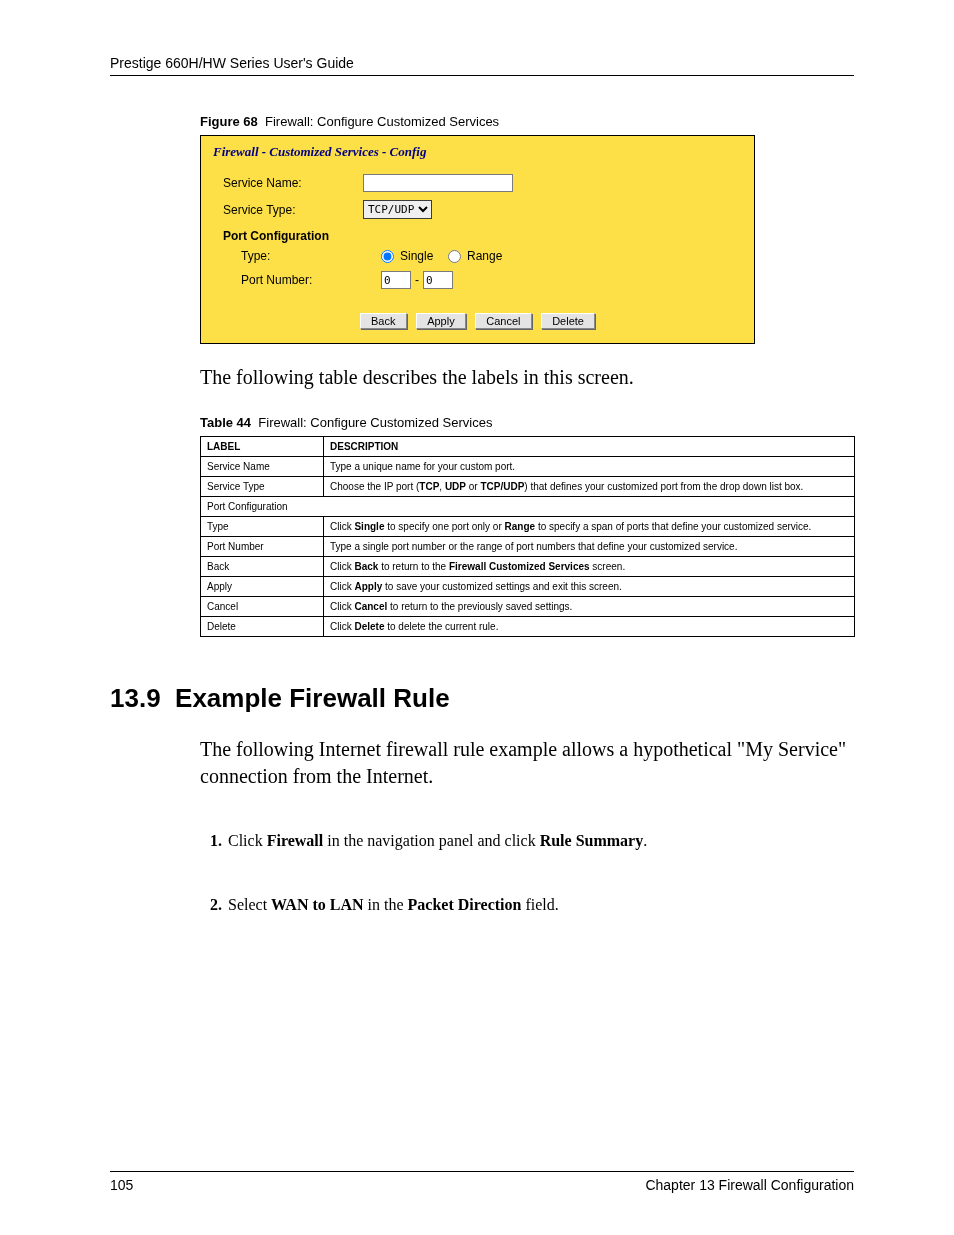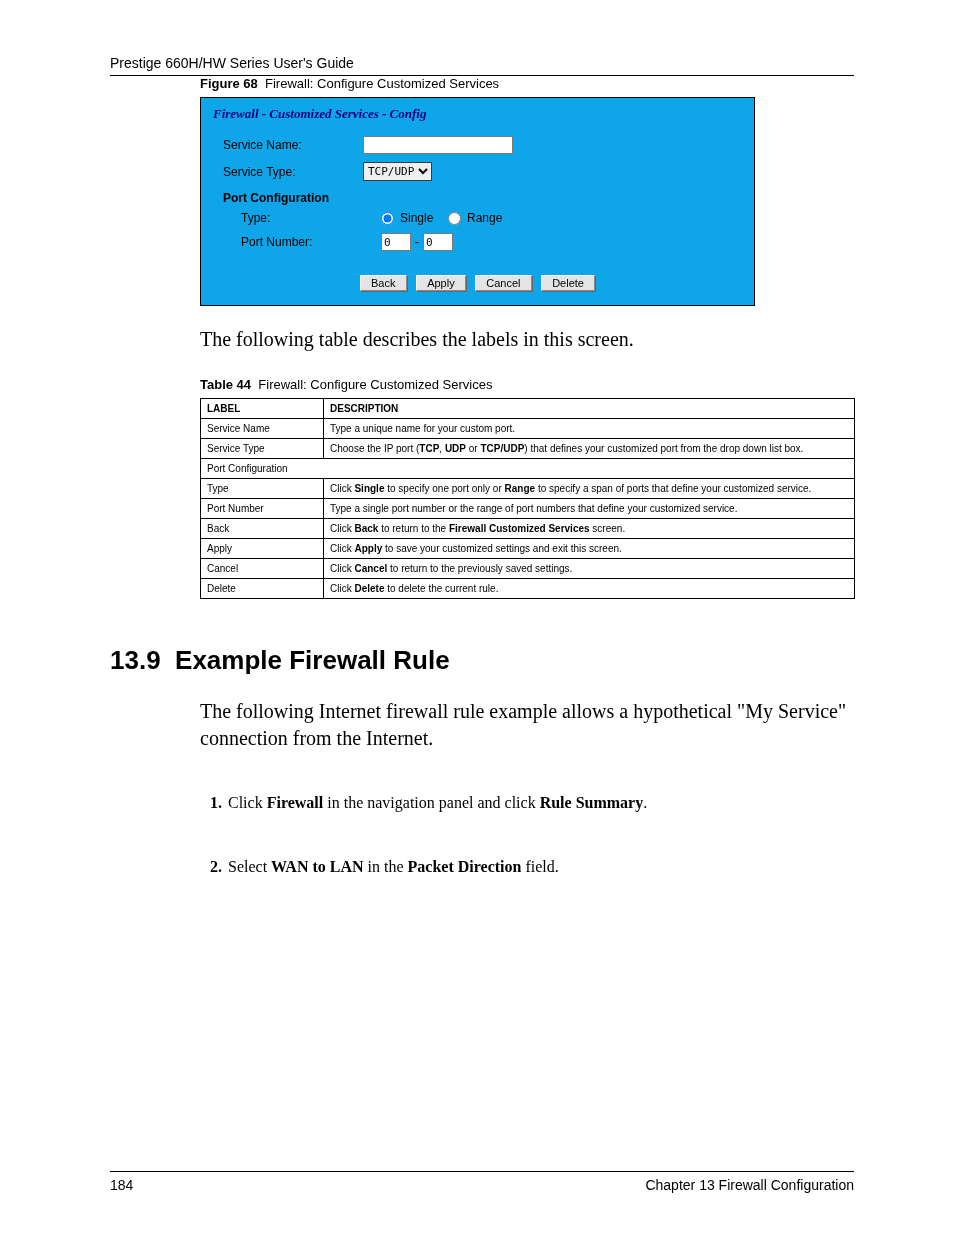--- a/index.html
+++ b/index.html
@@ -14,31 +14,32 @@
     width: 954px;
     height: 1235px;
     box-sizing: border-box;
     padding: 55px 100px 40px 110px;
     position: relative;
   }
   .running-head {
     font-size: 14px;
     border-bottom: 1.5px solid #000;
     padding-bottom: 4px;
+    margin-bottom: 38px;
   }
   .figure-caption {
     font-size: 13px;
     margin: 0 0 6px 90px;
   }
   .figure-caption b { font-weight: bold; }
   .figure-box {
     margin-left: 90px;
     width: 553px;
     border: 1.5px solid #000;
-    background: #0ea5e9;
+    background: #fde047;
     padding: 8px 0 14px 0;
   }
   .fb-title {
     font-family: "Times New Roman", serif;
     font-style: italic;
     font-weight: bold;
     font-size: 13px;
     color: #000080;
     padding: 0 0 4px 12px;
   }
@@ -274,17 +275,17 @@
   </h2>
 
   <p class="body-para" style="margin-top:2px;">The following Internet firewall rule example allows a hypothetical "My Service" connection from the Internet.</p>
 
   <ol class="steps" id="steps-list">
       <li>Click <b>Firewall</b> in the navigation panel and click <b>Rule Summary</b>.</li>
       <li>Select <b>WAN to LAN</b> in the <b>Packet Direction</b> field.</li>
     </ol>
 
   <div class="footer">
-    <span>184</span>
+    <span>105</span>
     <span>Chapter 13 Firewall Configuration</span>
   </div>
 
 </div>
 
 </body></html>

